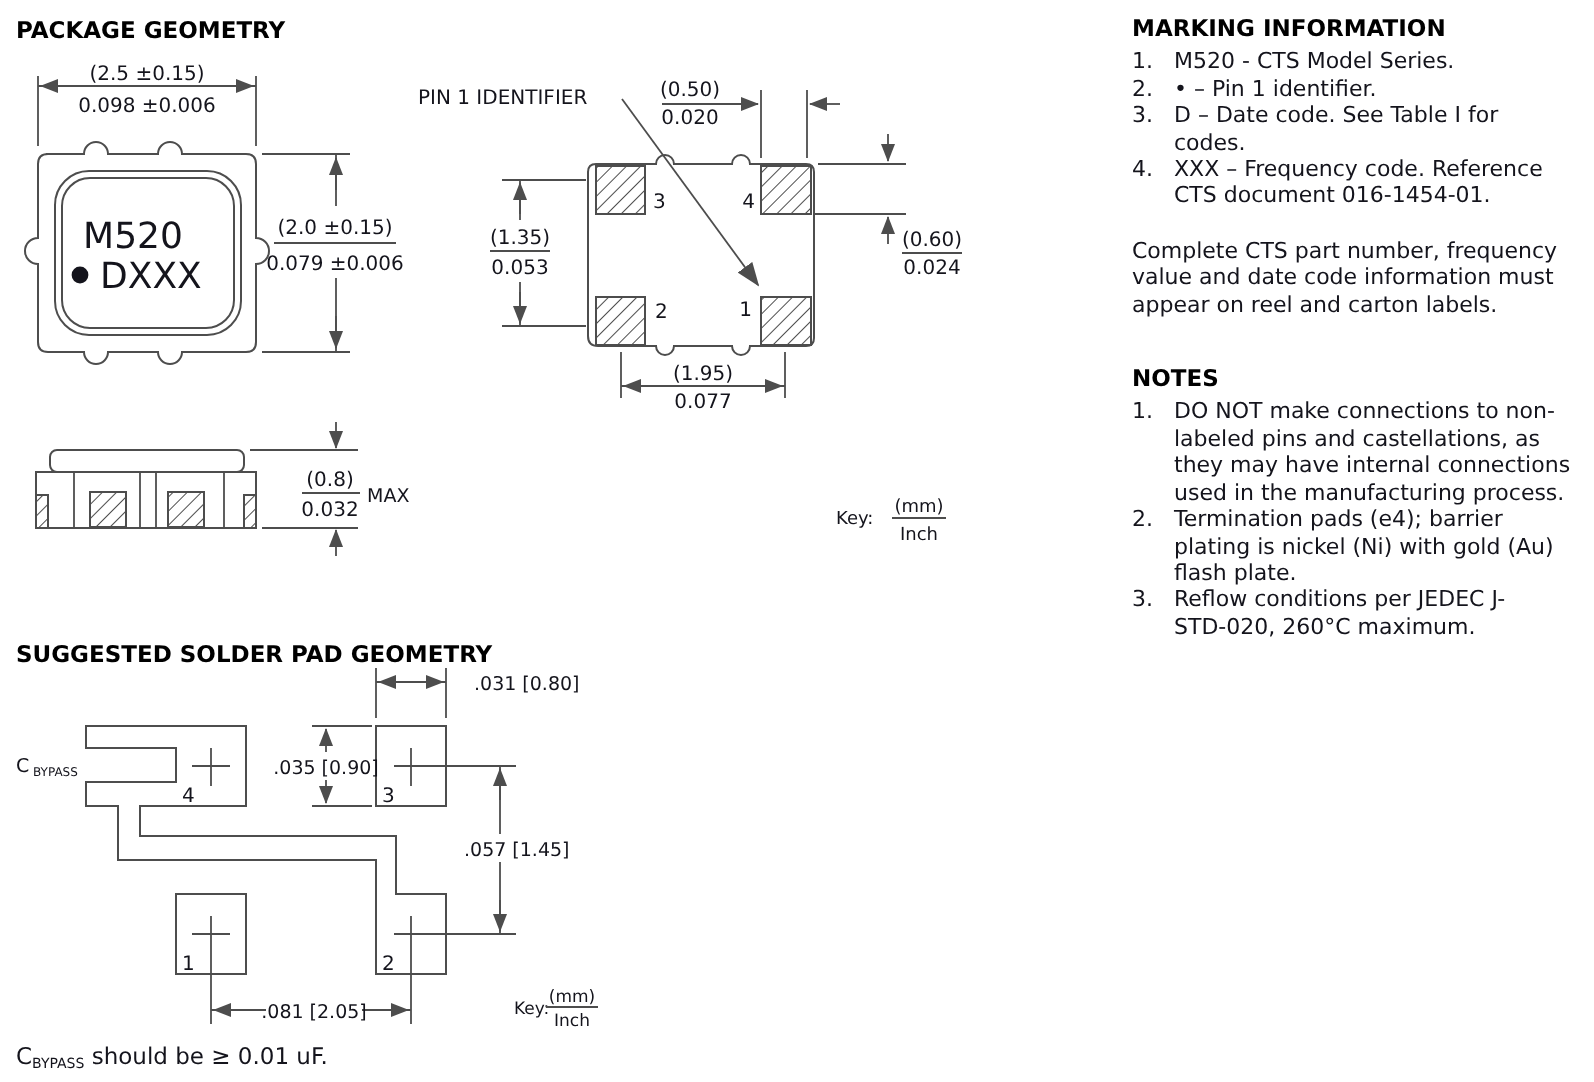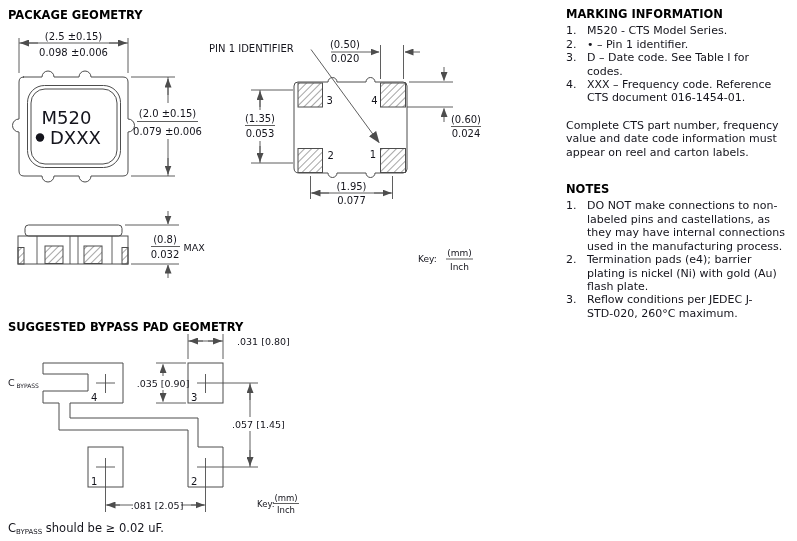--- a/index.html
+++ b/index.html
@@ -31,21 +31,21 @@
   .mark{font-size:18px;}
   .key{font-size:9px;}
   .key8{font-size:8.5px;}
   .sub6{font-size:6px;}
   .cb10{font-size:9.5px;}
 </style>
 </head>
 <body>
 
 <div class="abs h1" style="left:8px;top:8px">PACKAGE GEOMETRY</div>
-<div class="abs h1" style="left:8px;top:320px">SUGGESTED BYPASS PAD GEOMETRY</div>
+<div class="abs h1" style="left:8px;top:320px">SUGGESTED SOLDER PAD GEOMETRY</div>
 
 <svg class="abs" style="left:0;top:0" width="797" height="541" viewBox="0 0 797 541">
   <defs>
     <pattern id="hatch" width="5" height="5" patternUnits="userSpaceOnUse" patternTransform="rotate(45)">
       <line x1="0" y1="0" x2="0" y2="5" stroke="#4d4d4d" stroke-width="1"></line>
     </pattern>
     <marker id="ah" markerWidth="9" markerHeight="7" refX="8.5" refY="3.5" orient="auto" markerUnits="userSpaceOnUse">
       <path d="M0,0 L9,3.5 L0,7 Z" fill="#4d4d4d"></path>
     </marker>
     <marker id="ah2" markerWidth="12" markerHeight="9" refX="11" refY="4.5" orient="auto" markerUnits="userSpaceOnUse">
@@ -265,14 +265,14 @@
   <div class="li">
     <span class="num">3.</span>
     <span class="bd">
       <span class="ln">Reflow conditions per JEDEC J-</span>
       <span class="ln">STD-020, 260°C maximum.</span>
     </span>
   </div>
 </div>
 
 <div id="footer" class="abs">
-  <span>C</span><sub class="sb">BYPASS</sub><span> should be ≥ 0.02 uF.</span>
+  <span>C</span><sub class="sb">BYPASS</sub><span> should be ≥ 0.01 uF.</span>
 </div>
 
 </body></html>

